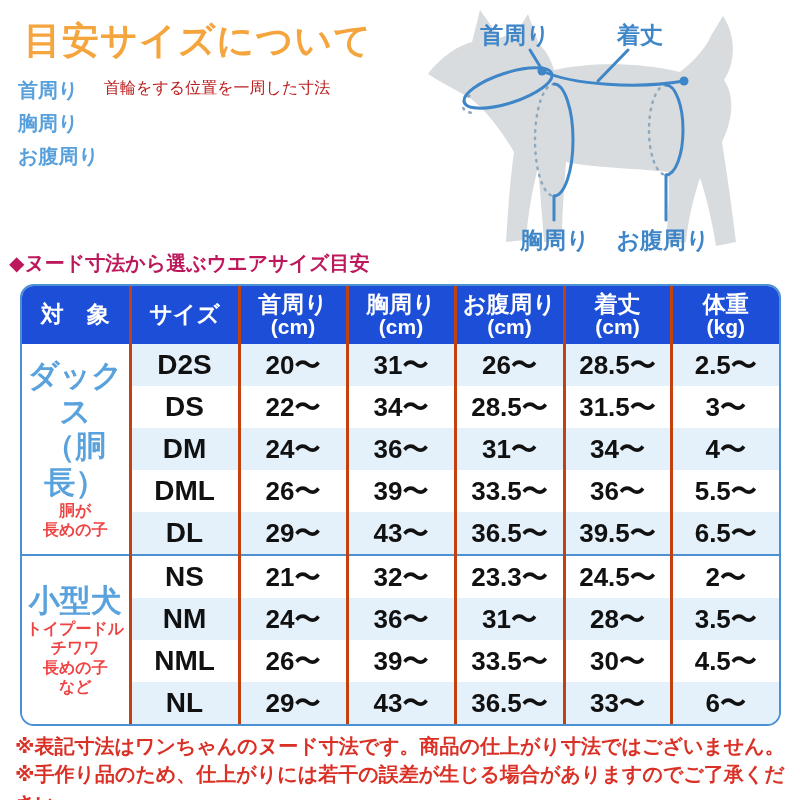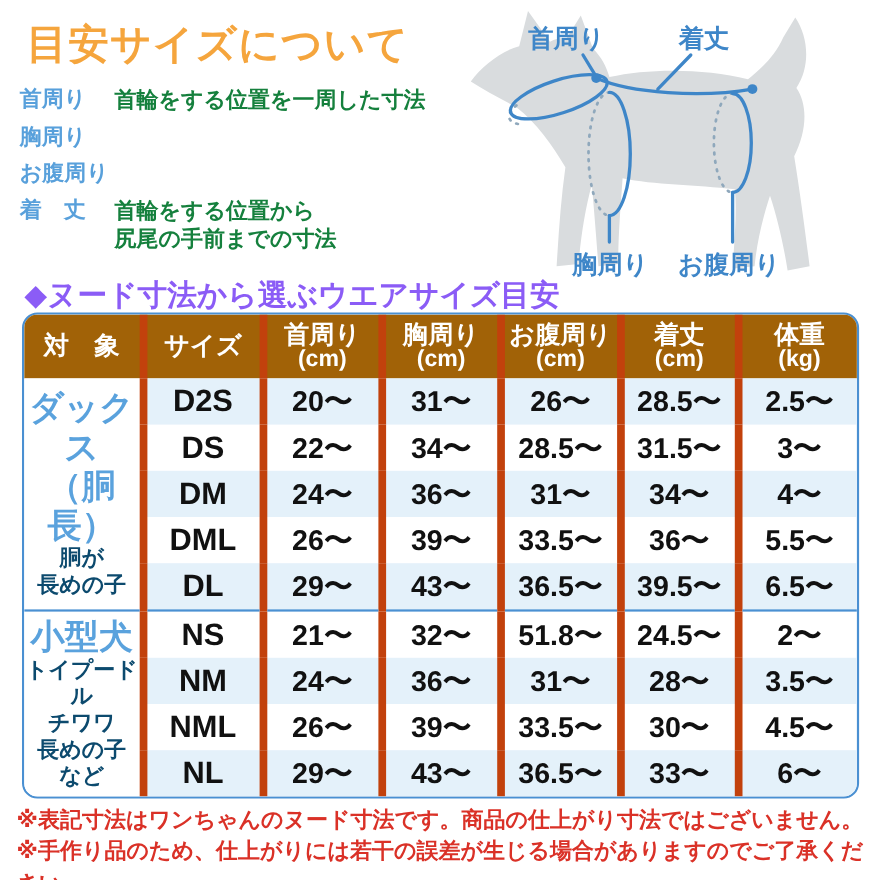--- a/index.html
+++ b/index.html
@@ -10,78 +10,71 @@
   }
   .page-title{
     position:absolute;left:24px;top:16px;
     font-size:37px;font-weight:bold;color:#F5A53D;letter-spacing:1px;
   }
   .defs{position:absolute;left:18px;top:78px;width:430px;}
   .def-row{display:flex;margin-bottom:9px;}
   .def-term{
     width:86px;flex-shrink:0;color:#58A0DB;font-weight:bold;font-size:20px;line-height:1.2;
   }
-  .def-desc{color:#15803d;font-weight:bold;font-size:20px;line-height:1.3;}
+  .def-desc{color:#b91c1c;font-weight:normal;font-size:16px;line-height:1.3;}
   .dog-diagram{position:absolute;left:418px;top:0px;}
   .section-title{
-    position:absolute;left:22px;top:250px;
-    font-size:27px;font-weight:bold;color:#8b5cf6;
+    position:absolute;left:9px;top:250px;
+    font-size:20px;font-weight:bold;color:#be185d;
   }
   .table-wrap{
     position:absolute;left:20px;top:284px;width:757px;
     border:2px solid #4A90D2;border-radius:14px;overflow:hidden;background:#fff;
   }
   table.size-table{border-collapse:collapse;width:100%;table-layout:fixed;}
   .size-table col.c0{width:108px;}
   .size-table col.c1{width:109px;}
   .size-table col.c2{width:108px;}
   .size-table col.c3{width:108px;}
   .size-table col.c4{width:109px;}
   .size-table col.c5{width:107px;}
   .size-table th{
-    background:#a16207;color:#fff;font-weight:bold;height:54px;
+    background:#1d4ed8;color:#fff;font-weight:bold;height:54px;
     font-size:23px;line-height:1.02;padding:2px;vertical-align:middle;text-align:center;
   }
   .size-table th .h-unit{font-size:21px;font-weight:bold;}
   .size-table td{
     text-align:center;vertical-align:middle;height:42px;padding:0;
     font-weight:bold;color:#111;font-size:26px;
   }
-  .bl{border-left:7px solid #c2410c;margin-left:48px;}
+  .bl{border-left:3px solid #c2410c;margin-left:48px;}
   .gsep{border-top:2px solid #4A90D2;}
   td.shaded{background:#E4F1FA;}
   td.group-cell{background:#fff;}
   .group-name{color:#5AA2DD;font-size:31px;font-weight:bold;line-height:1.15;}
-  .group-sub{color:#0c4a6e;font-size:20px;font-weight:bold;line-height:1.22;}
+  .group-sub{color:#ef4444;font-size:16px;font-weight:bold;line-height:1.22;}
   td.size-cell{font-size:28px;}
   .notes{position:absolute;left:15px;top:732px;}
   .note{color:#DA3127;font-weight:bold;font-size:20px;line-height:1.42;}
 </style>
 </head>
 <body>
 
 <div class="page-title">目安サイズについて</div>
 
 <div class="defs">
   <div class="def-row">
     <div class="def-term">首周り</div>
     <div class="def-desc">首輪をする位置を一周した寸法</div>
   </div>
   <div class="def-row">
     <div class="def-term">胸周り</div>
   </div>
   <div class="def-row">
     <div class="def-term">お腹周り</div>
-  </div>
-  <div class="def-row">
-    <div class="def-term">着　丈</div>
-    <div class="def-desc">
-      <div>首輪をする位置から</div>
-      <div>尻尾の手前までの寸法</div>
-    </div>
   </div>
 </div>
 
 <svg class="dog-diagram" width="380" height="272" viewBox="0 0 380 272">
   <path fill="#D9DCDE" d="
     M 10 74
     C 20 60 38 46 54 42
     L 62 10 L 82 38
     C 88 35 92 34 97 35
     L 110 14 L 121 44
@@ -225,21 +218,21 @@
     <td class="group-cell gsep" rowspan="4">
       <div class="group-name">小型犬</div>
       <div class="group-sub">トイプードル</div>
       <div class="group-sub">チワワ</div>
       <div class="group-sub">長めの子</div>
       <div class="group-sub">など</div>
     </td>
     <td class="bl gsep size-cell">NS</td>
     <td class="bl gsep">21〜</td>
     <td class="bl gsep">32〜</td>
-    <td class="bl gsep">51.8〜</td>
+    <td class="bl gsep">23.3〜</td>
     <td class="bl gsep">24.5〜</td>
     <td class="bl gsep">2〜</td>
   </tr>
   <tr>
     <td class="bl shaded size-cell">NM</td>
     <td class="bl shaded">24〜</td>
     <td class="bl shaded">36〜</td>
     <td class="bl shaded">31〜</td>
     <td class="bl shaded">28〜</td>
     <td class="bl shaded">3.5〜</td>

